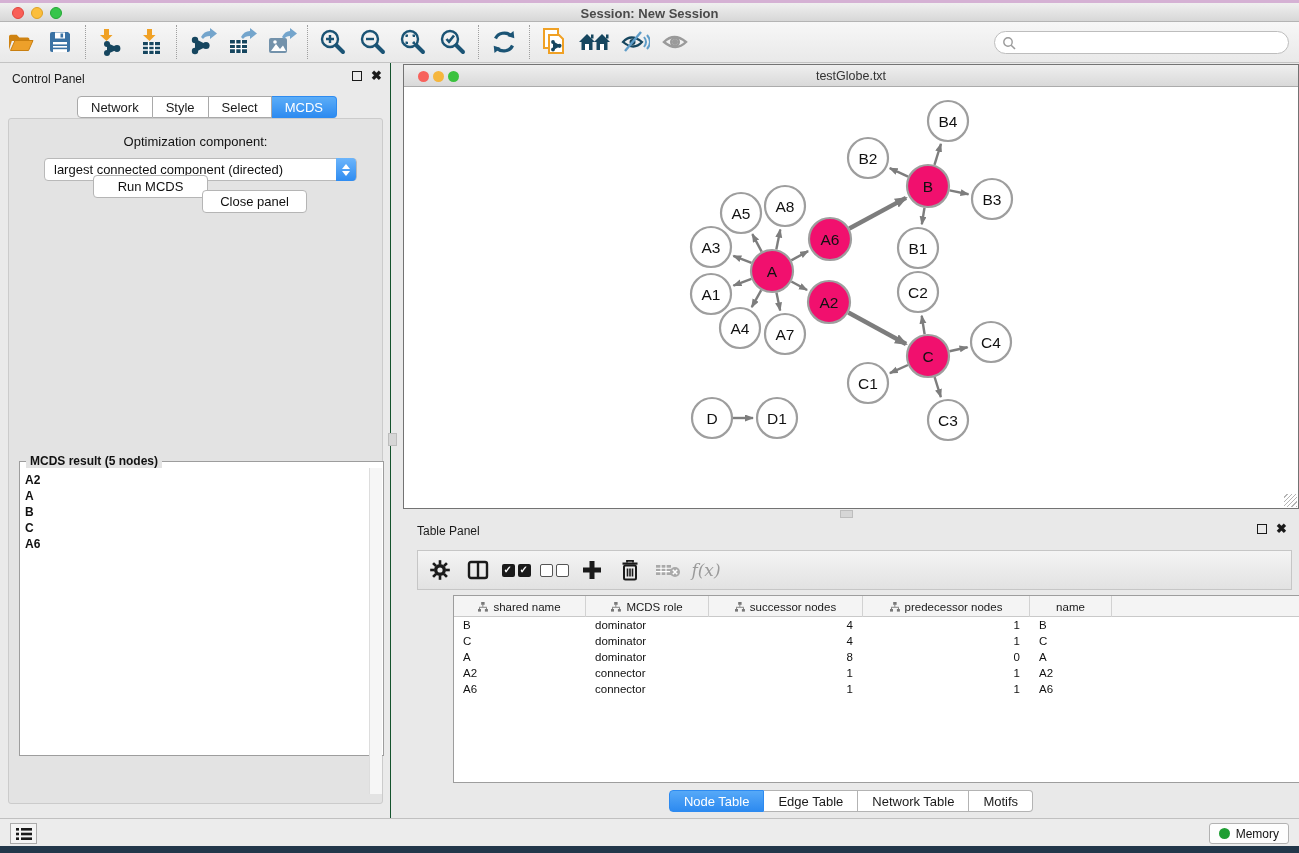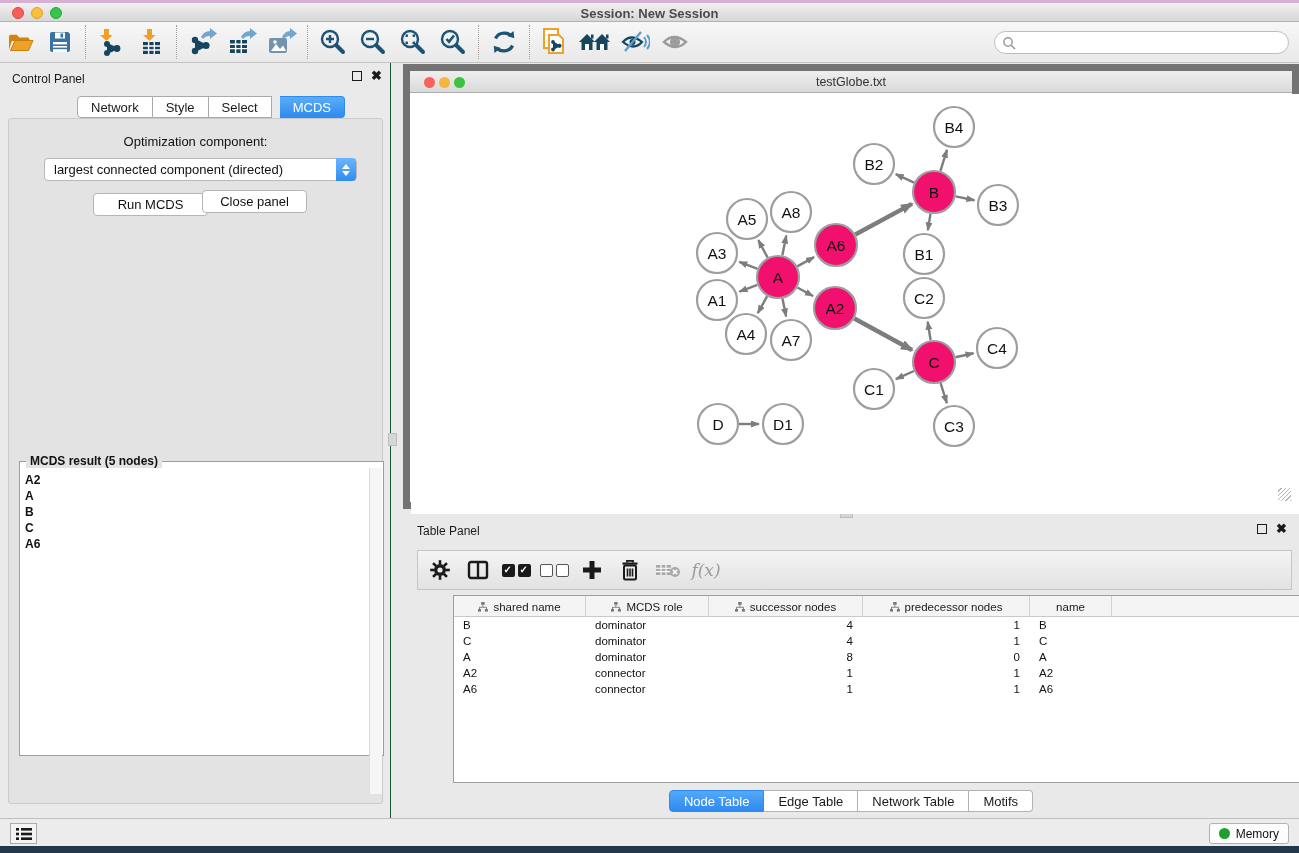--- a/index.html
+++ b/index.html
@@ -35,48 +35,48 @@
   .panel-head { position:absolute; left:12px; top:9px; font-size:12px; color:#1a1a1a; }
   .panel-controls { position:absolute; right:8px; top:8px; display:flex; gap:9px; align-items:center; }
   .float-box { width:10px; height:10px; border:1.5px solid #1a1a1a; display:inline-block; }
   .close-x { font-size:13px; font-weight:bold; color:#1a1a1a; line-height:10px; }
 
   .seg-tabs { position:absolute; left:77px; top:33px; height:22px; display:flex; }
   .seg-tab { padding:0 13px; height:22px; line-height:21px; font-size:13px; background:#fff;
     border:1px solid #a9a9a9; border-left:none; color:#1a1a1a; }
   .seg-tab:first-child { border-left:1px solid #a9a9a9; border-radius:4px 0 0 4px; }
   .seg-tab:last-child { border-radius:0 4px 4px 0; }
-  .seg-tab.active { background:linear-gradient(#5badf8,#2e8bf0); border-color:#2e8bf0; color:#fff;margin-left:8px; }
+  .seg-tab.active { background:linear-gradient(#5badf8,#2e8bf0); border-color:#2e8bf0; color:#fff; }
 
   .cpanel-content { position:absolute; left:8px; top:55px; width:375px; height:686px;
     background:#e3e3e3; border:1px solid #cbcbcb; border-radius:3px; }
   .opt-label { position:absolute; left:0; right:0; top:15px; text-align:center; font-size:13px; color:#111; }
   .dropdown { position:absolute; left:35px; top:39px; width:313px; height:23px; background:#fff;
     border:1px solid #b9b9b9; border-radius:4px; font-size:13px; color:#111; line-height:21px; padding-left:9px; }
   .dd-stepper { position:absolute; right:0; top:-1px; width:20px; height:23px; border-radius:0 4px 4px 0;
     background:linear-gradient(#6cb5fb,#2f8cf1); display:flex; flex-direction:column; align-items:center; justify-content:center; gap:2px; }
   .dd-stepper .up { width:0; height:0; border-left:4px solid transparent; border-right:4px solid transparent; border-bottom:5px solid #fff; }
   .dd-stepper .down { width:0; height:0; border-left:4px solid transparent; border-right:4px solid transparent; border-top:5px solid #fff; }
   .btn { position:absolute; height:23px; background:#fff; border:1px solid #b5b5b5; border-radius:4px;
     font-size:13px; color:#111; text-align:center; line-height:21px; }
-  .btn-run { left:84px; top:74px; width:115px; }
+  .btn-run { left:84px; top:56px; width:115px; }
   .btn-close { left:193px; top:71px; width:105px; }
 
   .fieldset { position:absolute; left:10px; top:342px; width:365px; height:295px; border:1px solid #9d9d9d; background:#fff;font-weight:bold; }
   .fieldset .legend { position:absolute; left:6px; top:-8px; background:#e3e3e3; padding:0 4px; font-size:12px; color:#111; }
   .result-list { position:absolute; left:1px; top:6px; width:350px; height:326px; font-size:12px; color:#111; padding:4px 0 0 4px; }
   .result-list div { height:16px; line-height:16px; }
   .list-scroll { position:absolute; right:1px; top:6px; width:13px; height:326px; background:#f6f6f6; border-left:1px solid #ddd; }
 
   
   .vsplit { position:absolute; left:388px; top:370px; width:9px; height:13px; background:#d6d6d6; border:1px solid #bdbdbd; }
   .hsplit { position:absolute; left:840px; top:447px; width:13px; height:8px; background:#d6d6d6; border:1px solid #bdbdbd; }
 
   
-  .netwin { position:absolute; left:403px; top:1px; width:896px; height:445px; background:#fff; border:7px solid #737373; }
+  .netwin { position:absolute; left:403px; top:1px; width:896px; height:445px; background:#fff; border:1px solid #737373; }
   .netwin .wtitle { position:absolute; left:0; top:0; right:0; height:22px; background:linear-gradient(#efefef,#d9d9d9);
     border-bottom:1px solid #ababab; }
   .netwin .wtitle .t { position:absolute; left:0; right:0; top:4px; text-align:center; font-size:12.5px; color:#333; }
   .ntl { position:absolute; width:11px; height:11px; border-radius:50%; top:6px; }
   .ntl.red { left:14px; background:#f7625c; }
   .ntl.yellow { left:29px; background:#f5b63d; }
   .ntl.green { left:44px; background:#3bc23f; }
   .canvas { position:absolute; left:1px; top:23px; width:892px; height:420px; background:#fff; }
   .grip { position:absolute; right:1px; bottom:1px; width:13px; height:13px;
     background:repeating-linear-gradient(135deg,transparent,transparent 2px,#b5b5b5 2px,#b5b5b5 3px); }

